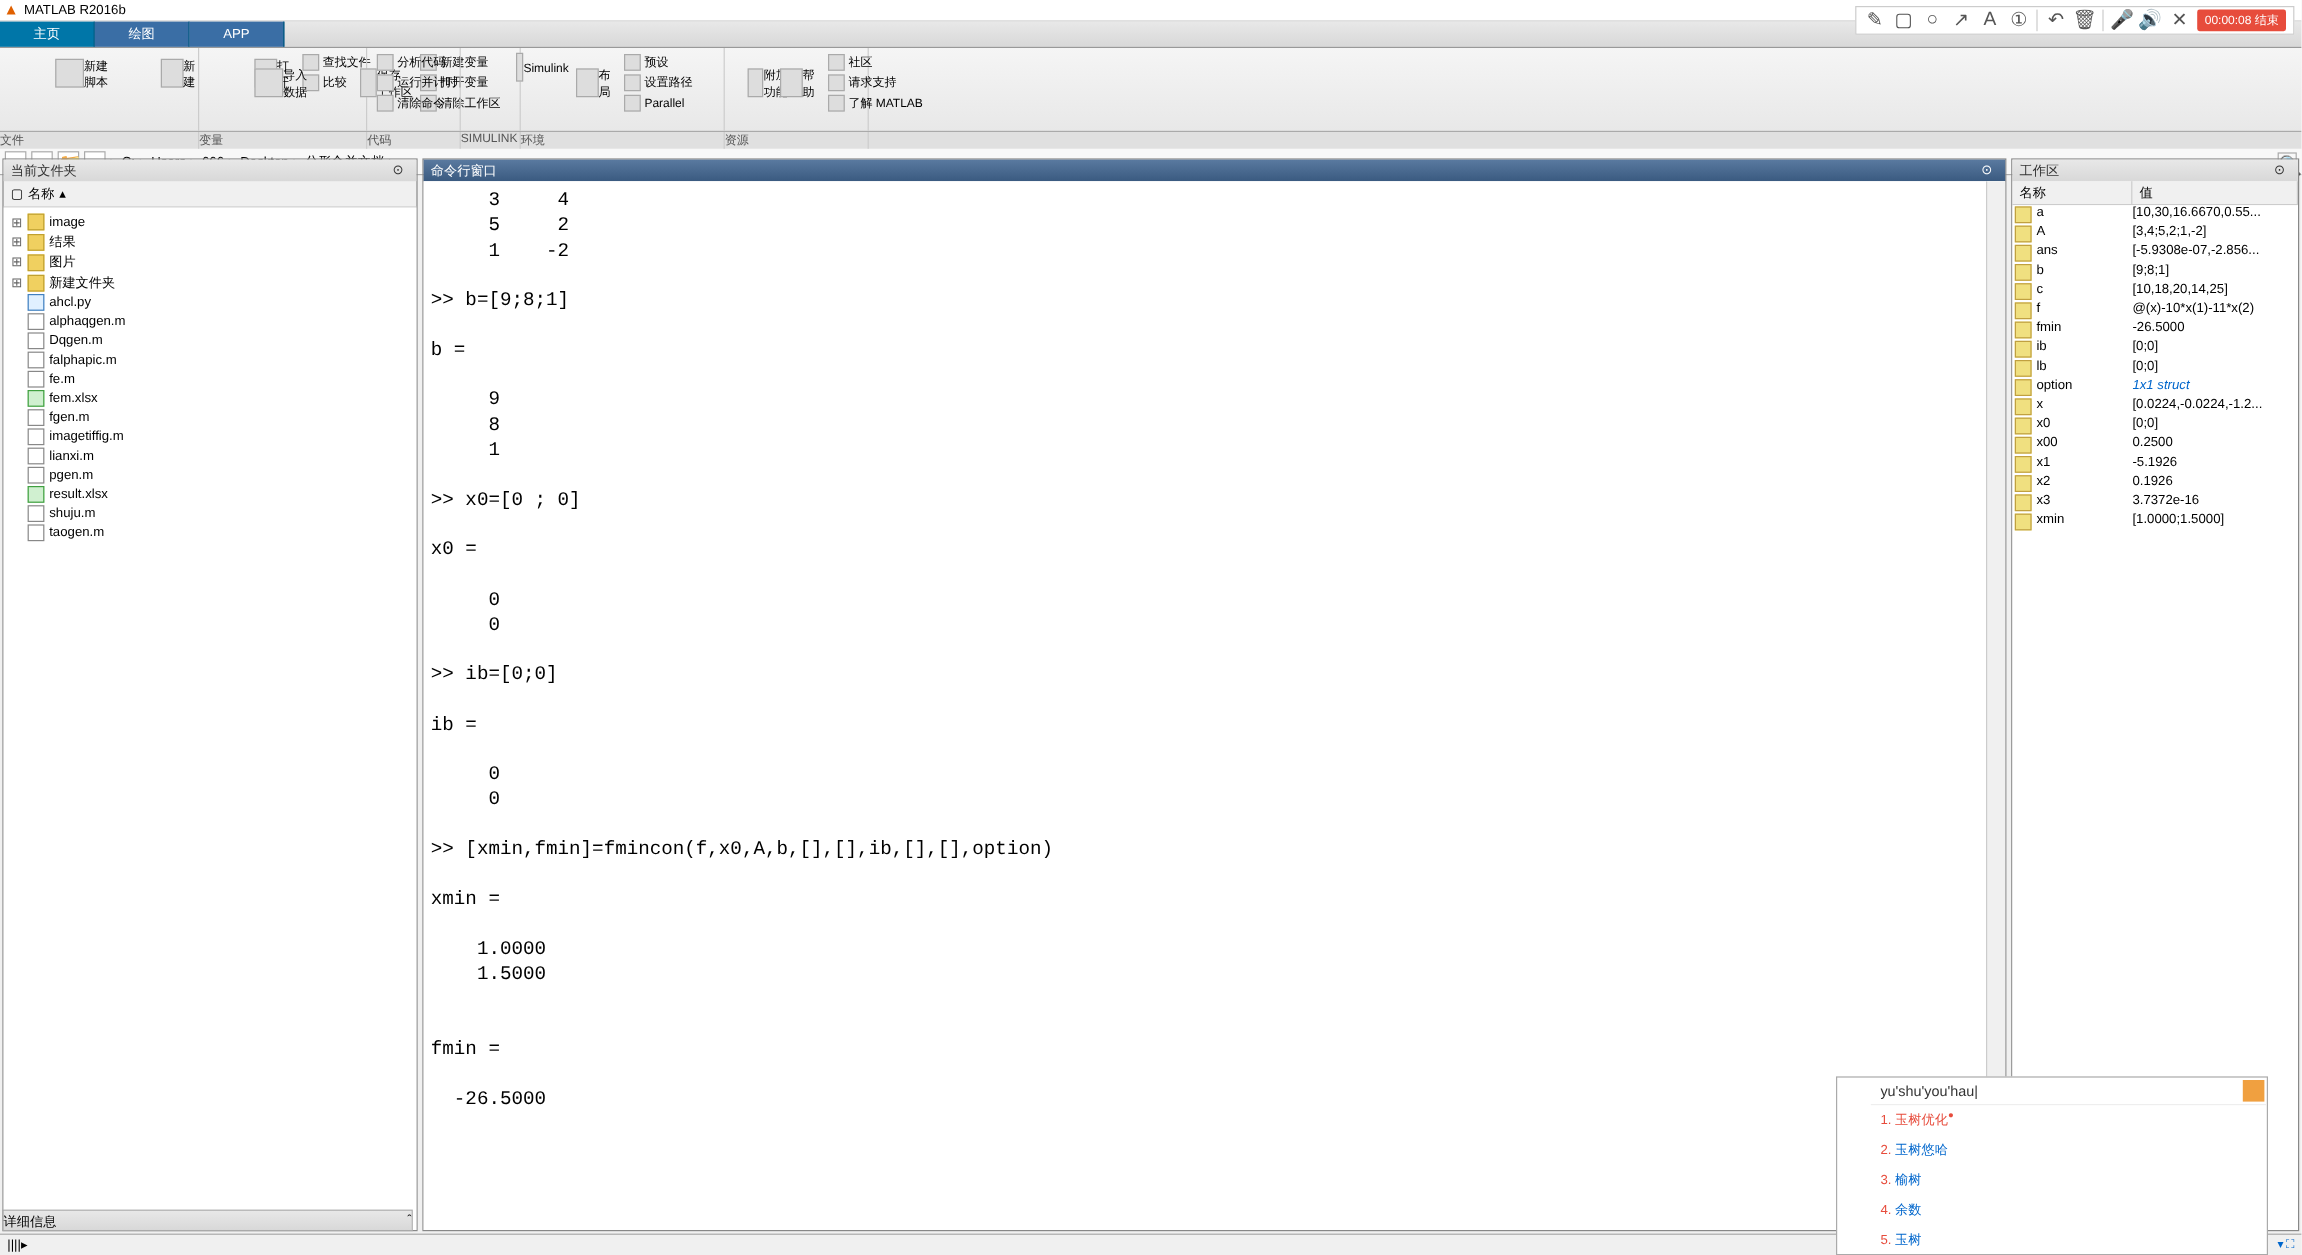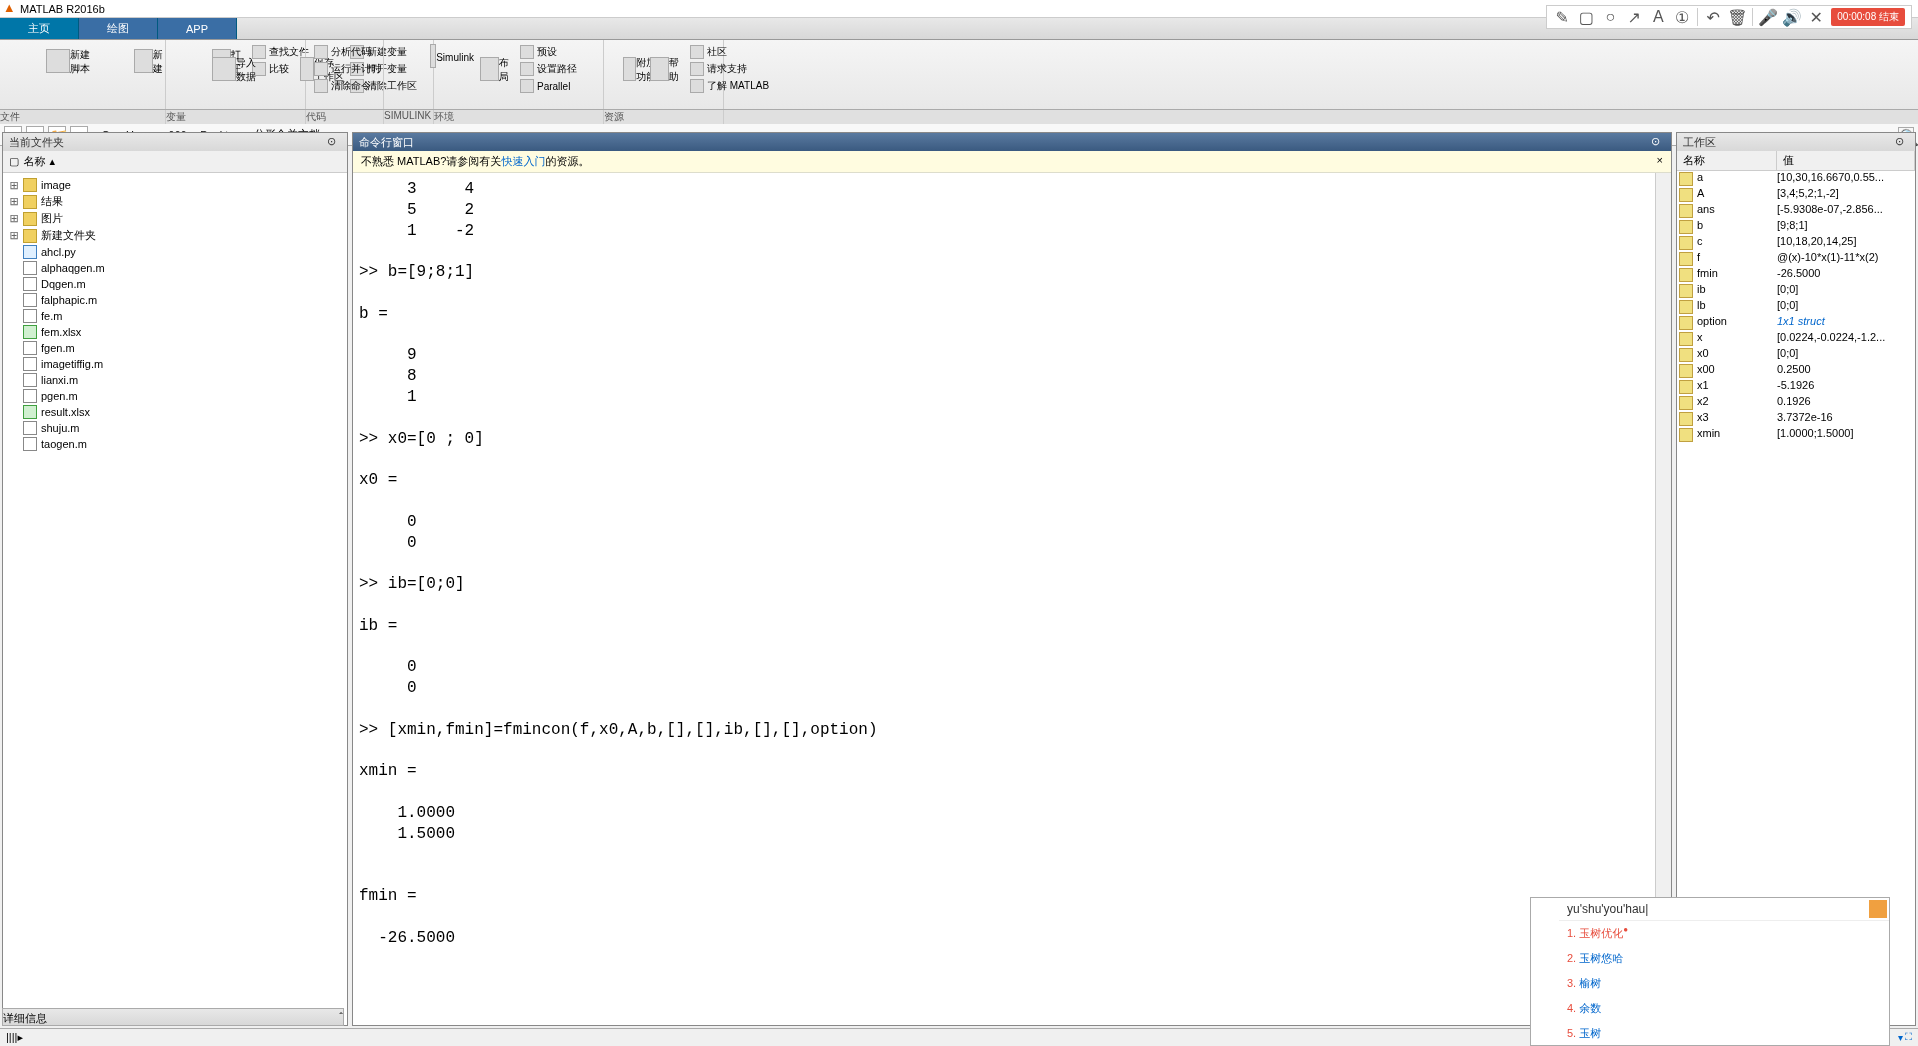--- a/index.html
+++ b/index.html
@@ -406,26 +406,20 @@
         </div>
     </div>
   </div>
 
   <div class="panel cmd-panel">
     <div class="panel-header">
       <span>命令行窗口</span>
       <div class="spacer"></div>
       <div class="panel-header-btn">⊙</div>
     </div>
-    <div class="cmd-banner">
-      <span>不熟悉 MATLAB?请参阅有关</span>
-      <a>快速入门</a>
-      <span>的资源。</span>
-      <span class="cmd-banner-close">×</span>
-    </div>
     <div class="panel-body" style="display:flex">
       <div style="flex:1;overflow:auto">
         <div class="cmd-output">     3     4
      5     2
      1    -2
 
 &gt;&gt; b=[9;8;1]
 
 b =
 

